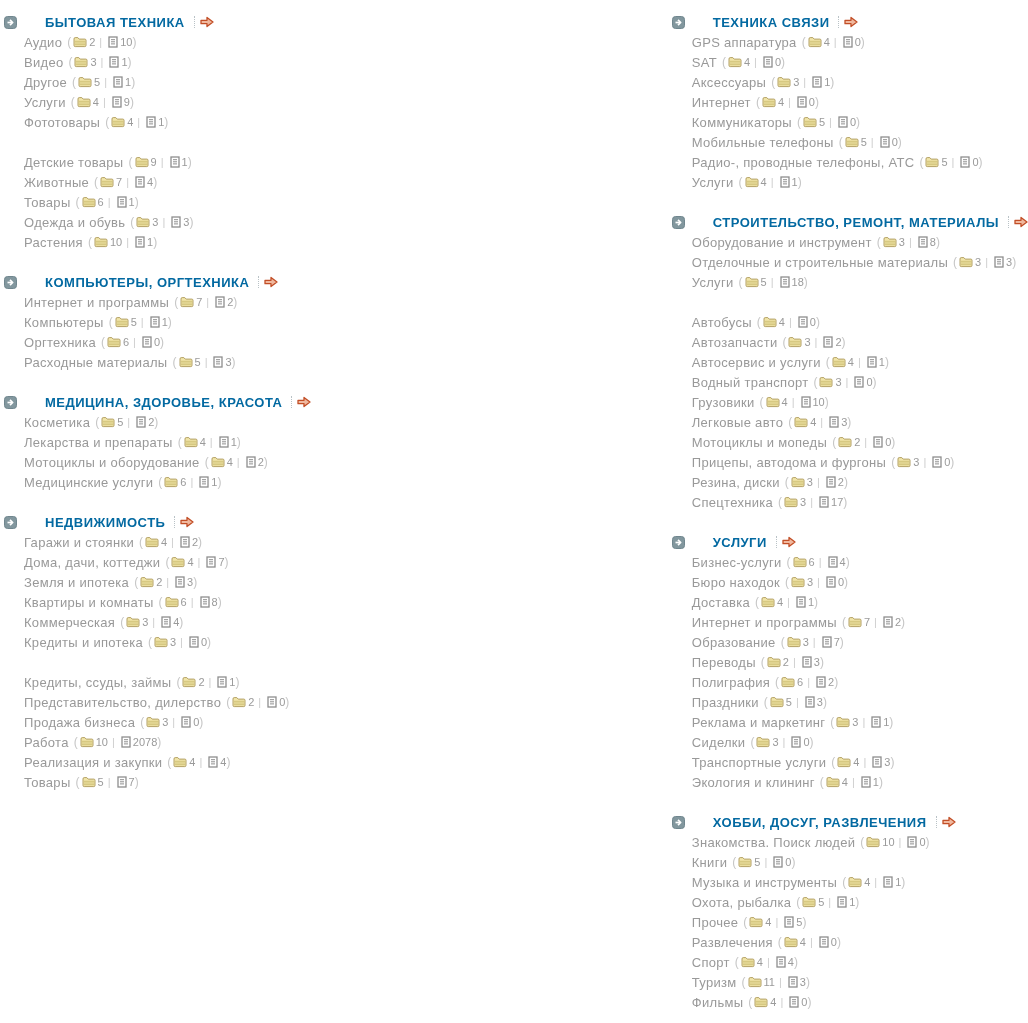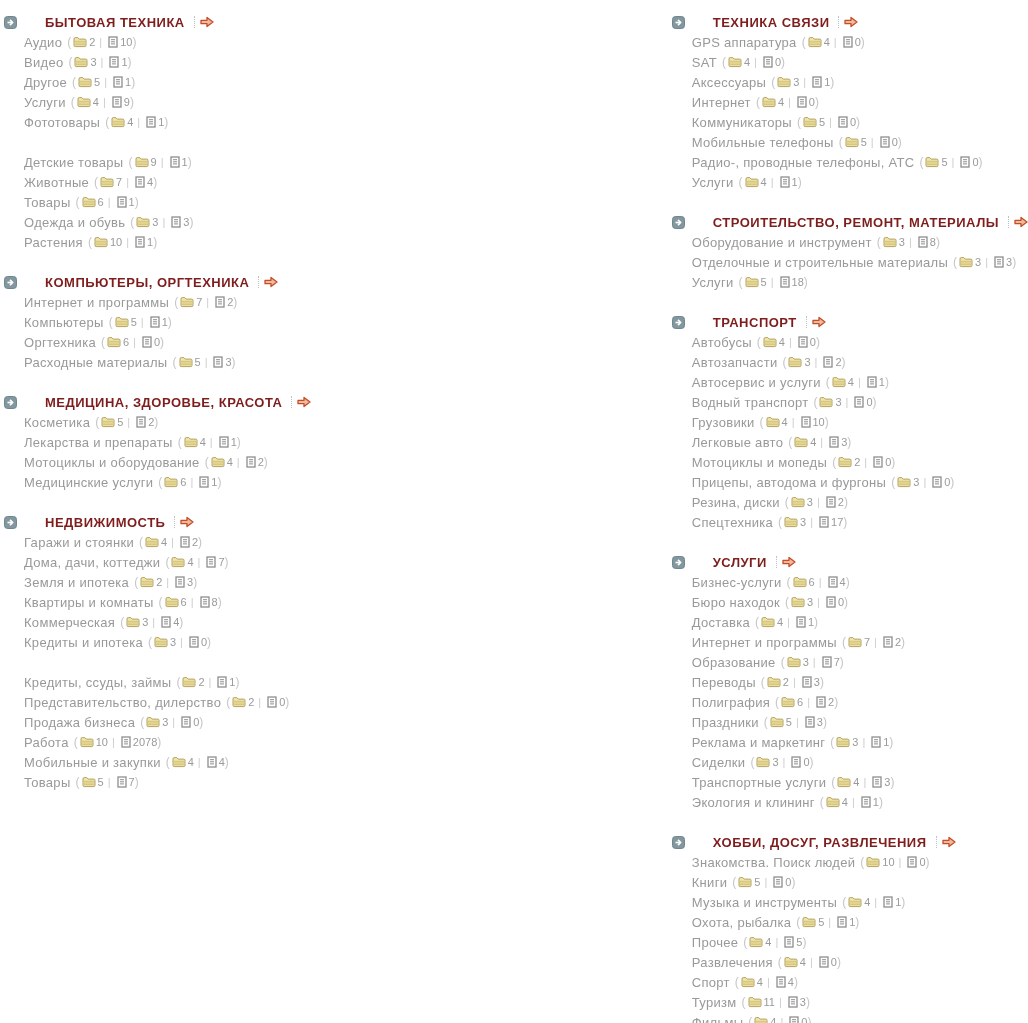--- a/index.html
+++ b/index.html
@@ -7,21 +7,21 @@
   .page { width:1028px; height:1023px; box-sizing:border-box; display:flex; padding-top:12px; overflow:hidden; background:#fff; }
   .col { box-sizing:border-box; }
   .col-left  { width:700px; padding-left:4px; }
   .col-right { flex:1; padding-left:3px; }
 
   .section { margin-bottom:20px; }
 
   .sec-head { height:20px; display:flex; align-items:center; }
   .bullet { width:13px; height:13px; display:inline-flex; flex:none; cursor:pointer; }
   .sec-title {
-    color:#7f1d1d; font-weight:bold; font-size:13px; letter-spacing:0.5px;
+    color:#0369a1; font-weight:bold; font-size:13px; letter-spacing:0.5px;
     text-decoration:none; cursor:pointer; margin-left:7px; white-space:nowrap;padding-left:21px;
   }
   .goto { display:inline-flex; align-items:center; margin-left:9px; cursor:pointer; }
   .dots { width:0; height:12px; border-left:1px dotted #b9c2c6; margin-right:3px; }
 
   .item { height:20px; display:flex; align-items:center; padding-left:20px; white-space:nowrap; }
   .item-link {
     color:#999999; font-size:13px; letter-spacing:0.3px;
     text-decoration:none; cursor:pointer;
   }
@@ -741,21 +741,21 @@
                 <svg width="10" height="12" viewBox="0 0 10 12">
                   <rect x="1" y="1" width="8" height="10" fill="#ffffff" stroke="#8E8E8E" stroke-width="1.3"></rect>
                   <path d="M3 3.7 H7 M3 5.8 H7 M3 7.9 H7" stroke="#8E8E8E" stroke-width="1"></path>
                 </svg>
               </span>
               <span class="count">2078</span>
               <span class="paren">)</span>
             </span>
           </div>
           <div class="item">
-            <a class="item-link">Мобильные и закупки</a>
+            <a class="item-link">Реализация и закупки</a>
             <span class="meta">
               <span class="paren">(</span>
               <span class="ic">
                 <svg width="14" height="12" viewBox="0 0 14 12">
                   <path d="M1 3 Q1 1.6 2.2 1.6 H4.8 L6.2 3.1 H11.8 Q13 3.1 13 4.2 V9.4 Q13 10.6 11.8 10.6 H2.2 Q1 10.6 1 9.4 Z" fill="#F1E5A8" stroke="#B3A065" stroke-width="1"></path>
                   <path d="M2 5.3 H12 M2 7 H12 M2 8.7 H12" stroke="#CDBD74" stroke-width="0.9"></path>
                 </svg>
               </span>
               <span class="count">4</span>
               <span class="pipe">|</span>
@@ -1075,38 +1075,20 @@
                   <path d="M3 3.7 H7 M3 5.8 H7 M3 7.9 H7" stroke="#8E8E8E" stroke-width="1"></path>
                 </svg>
               </span>
               <span class="count">18</span>
               <span class="paren">)</span>
             </span>
           </div>
         </div>
       </div>
       <div class="section">
-        <div class="sec-head">
-          <span class="bullet">
-            <svg width="13" height="13" viewBox="0 0 13 13">
-              <rect x="0.5" y="0.5" width="12" height="12" rx="3" fill="#82979E" stroke="#70868E"></rect>
-              <path d="M3.5 6.5 H8" stroke="#ffffff" stroke-width="1.7" fill="none"></path>
-              <path d="M6 3.9 L8.7 6.5 L6 9.1" stroke="#ffffff" stroke-width="1.7" fill="none" stroke-linejoin="round"></path>
-            </svg>
-          </span>
-          <a class="sec-title">ТРАНСПОРТ</a>
-          <a class="goto">
-            <span class="dots"></span>
-            <span class="ic">
-              <svg width="14" height="12" viewBox="0 0 14 12">
-                <path d="M1 4.3 H7 V1.4 L13 6 L7 10.6 V7.7 H1 Z" fill="#F0B89E" stroke="#C24E26" stroke-width="1.3" stroke-linejoin="round"></path>
-              </svg>
-            </span>
-          </a>
-        </div>
         <div class="items">
           <div class="item">
             <a class="item-link">Автобусы</a>
             <span class="meta">
               <span class="paren">(</span>
               <span class="ic">
                 <svg width="14" height="12" viewBox="0 0 14 12">
                   <path d="M1 3 Q1 1.6 2.2 1.6 H4.8 L6.2 3.1 H11.8 Q13 3.1 13 4.2 V9.4 Q13 10.6 11.8 10.6 H2.2 Q1 10.6 1 9.4 Z" fill="#F1E5A8" stroke="#B3A065" stroke-width="1"></path>
                   <path d="M2 5.3 H12 M2 7 H12 M2 8.7 H12" stroke="#CDBD74" stroke-width="0.9"></path>
                 </svg>

